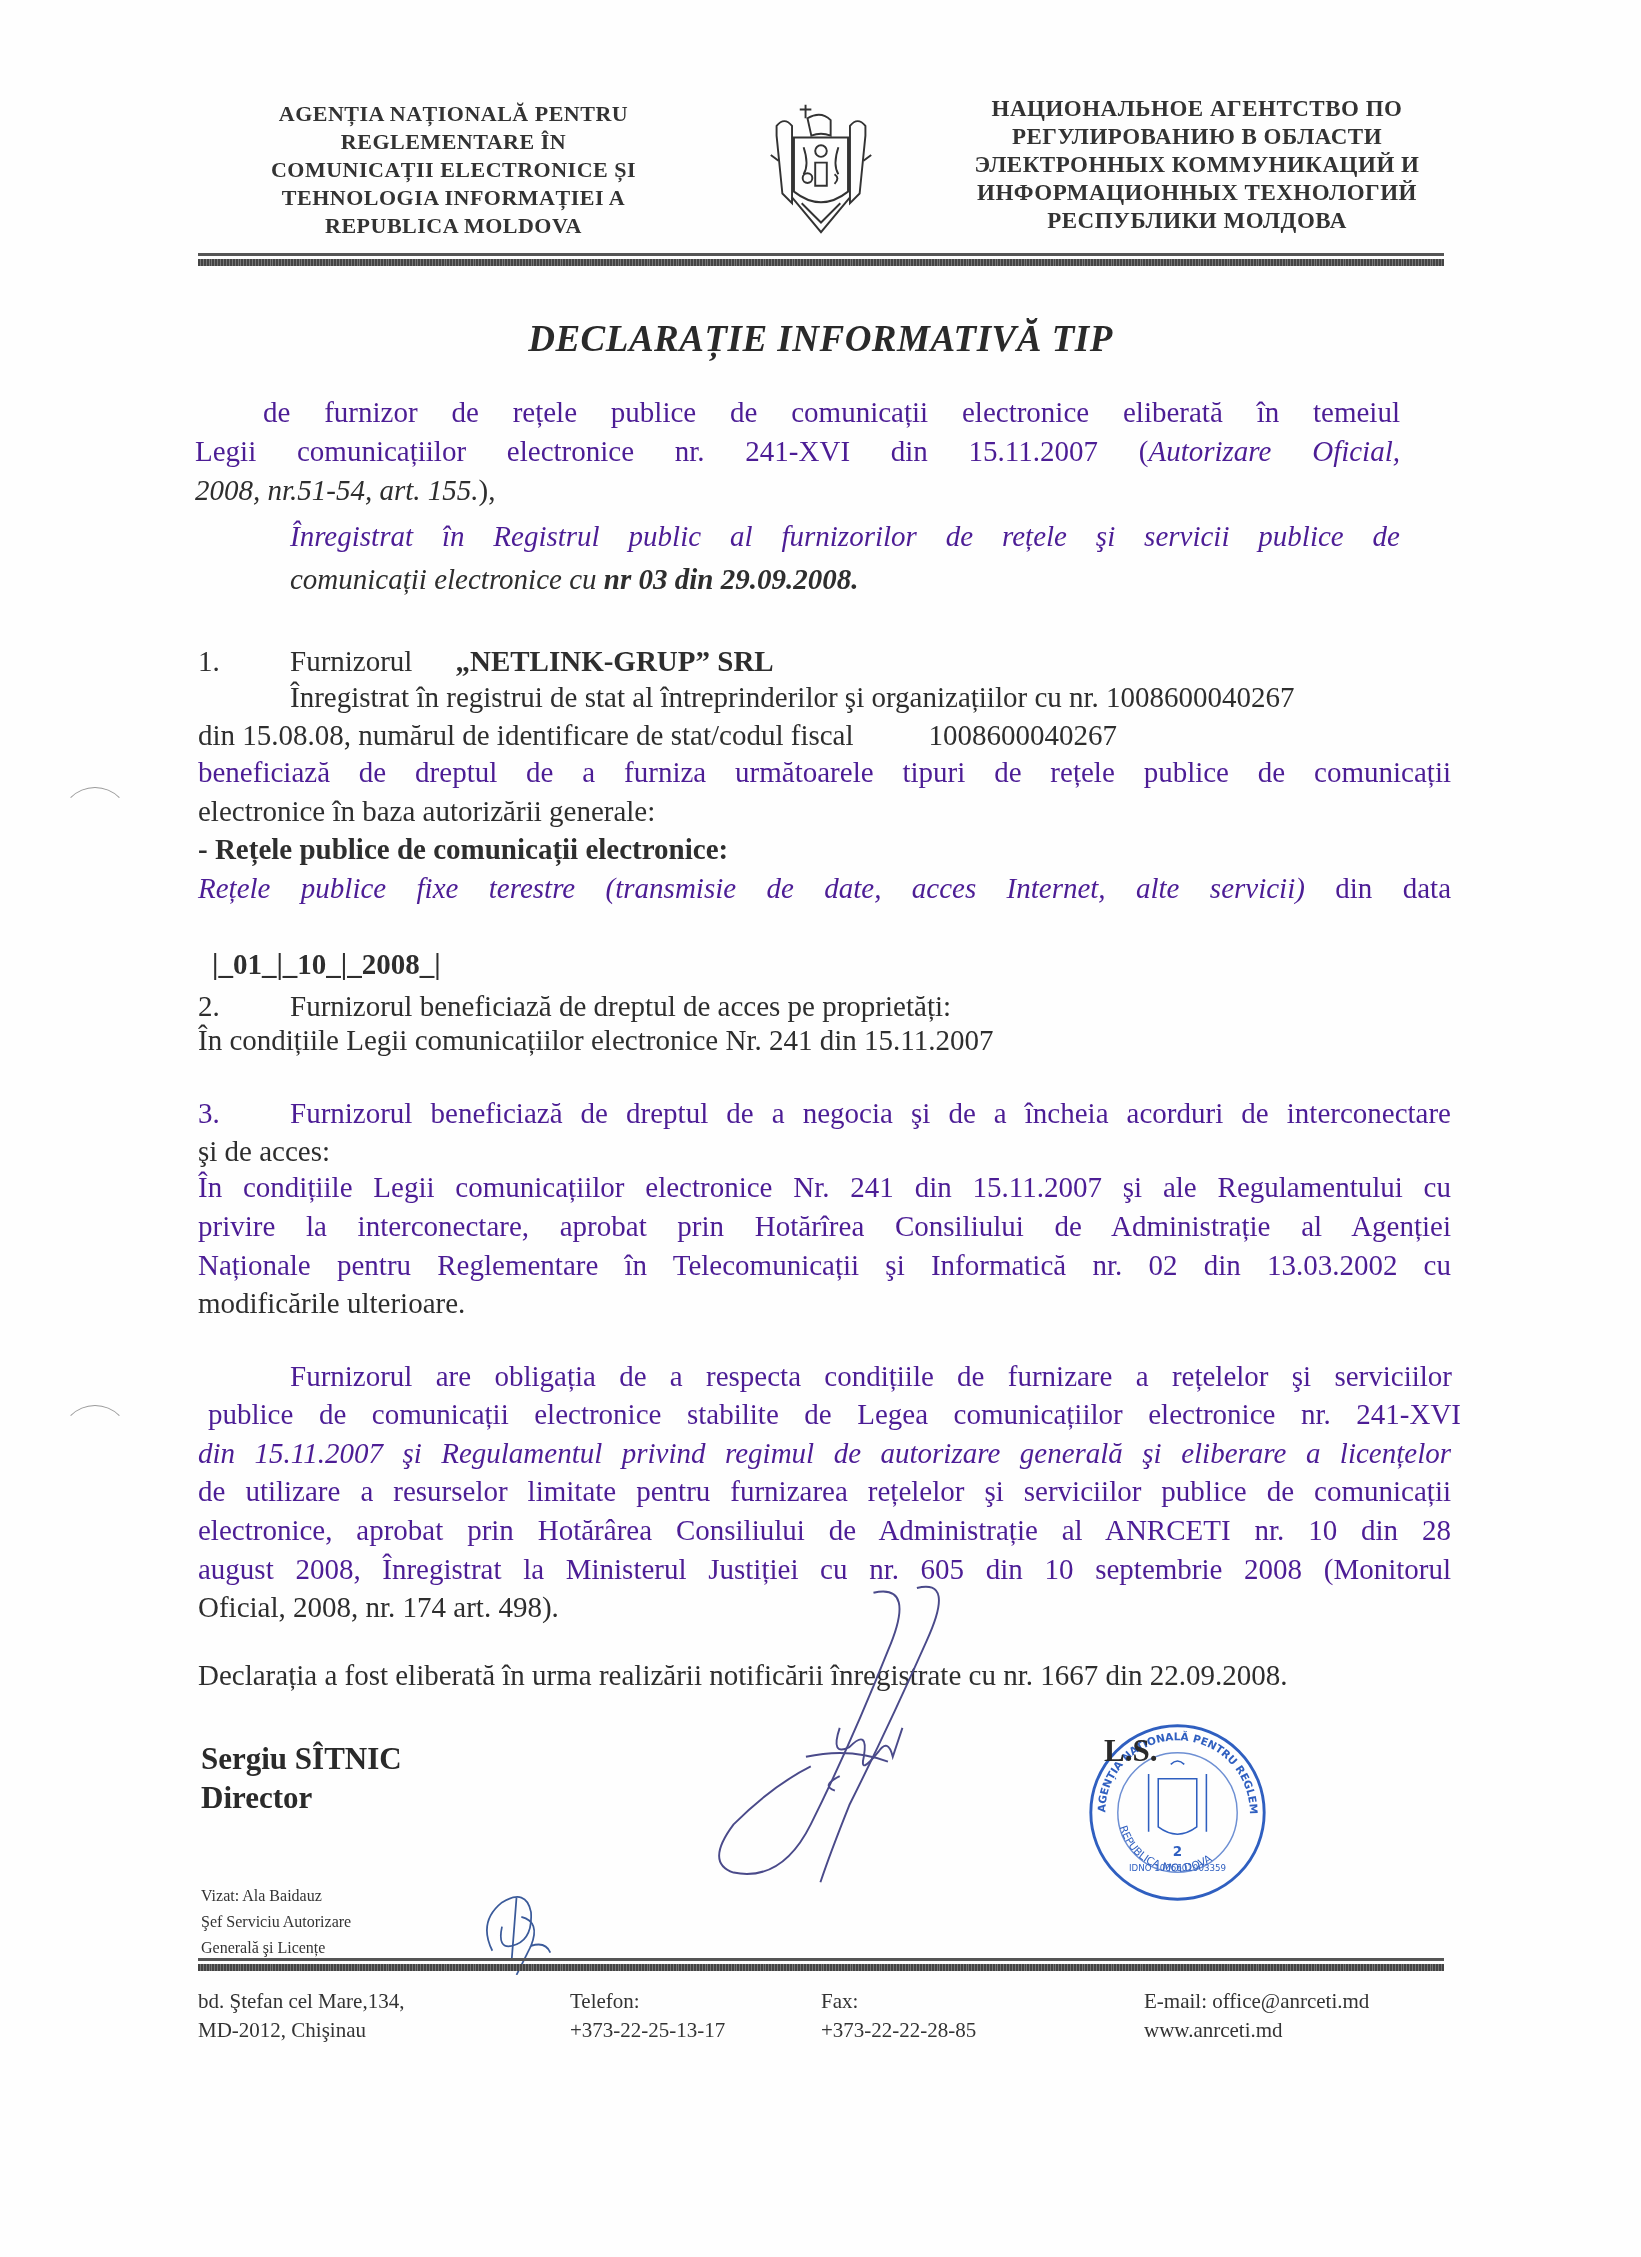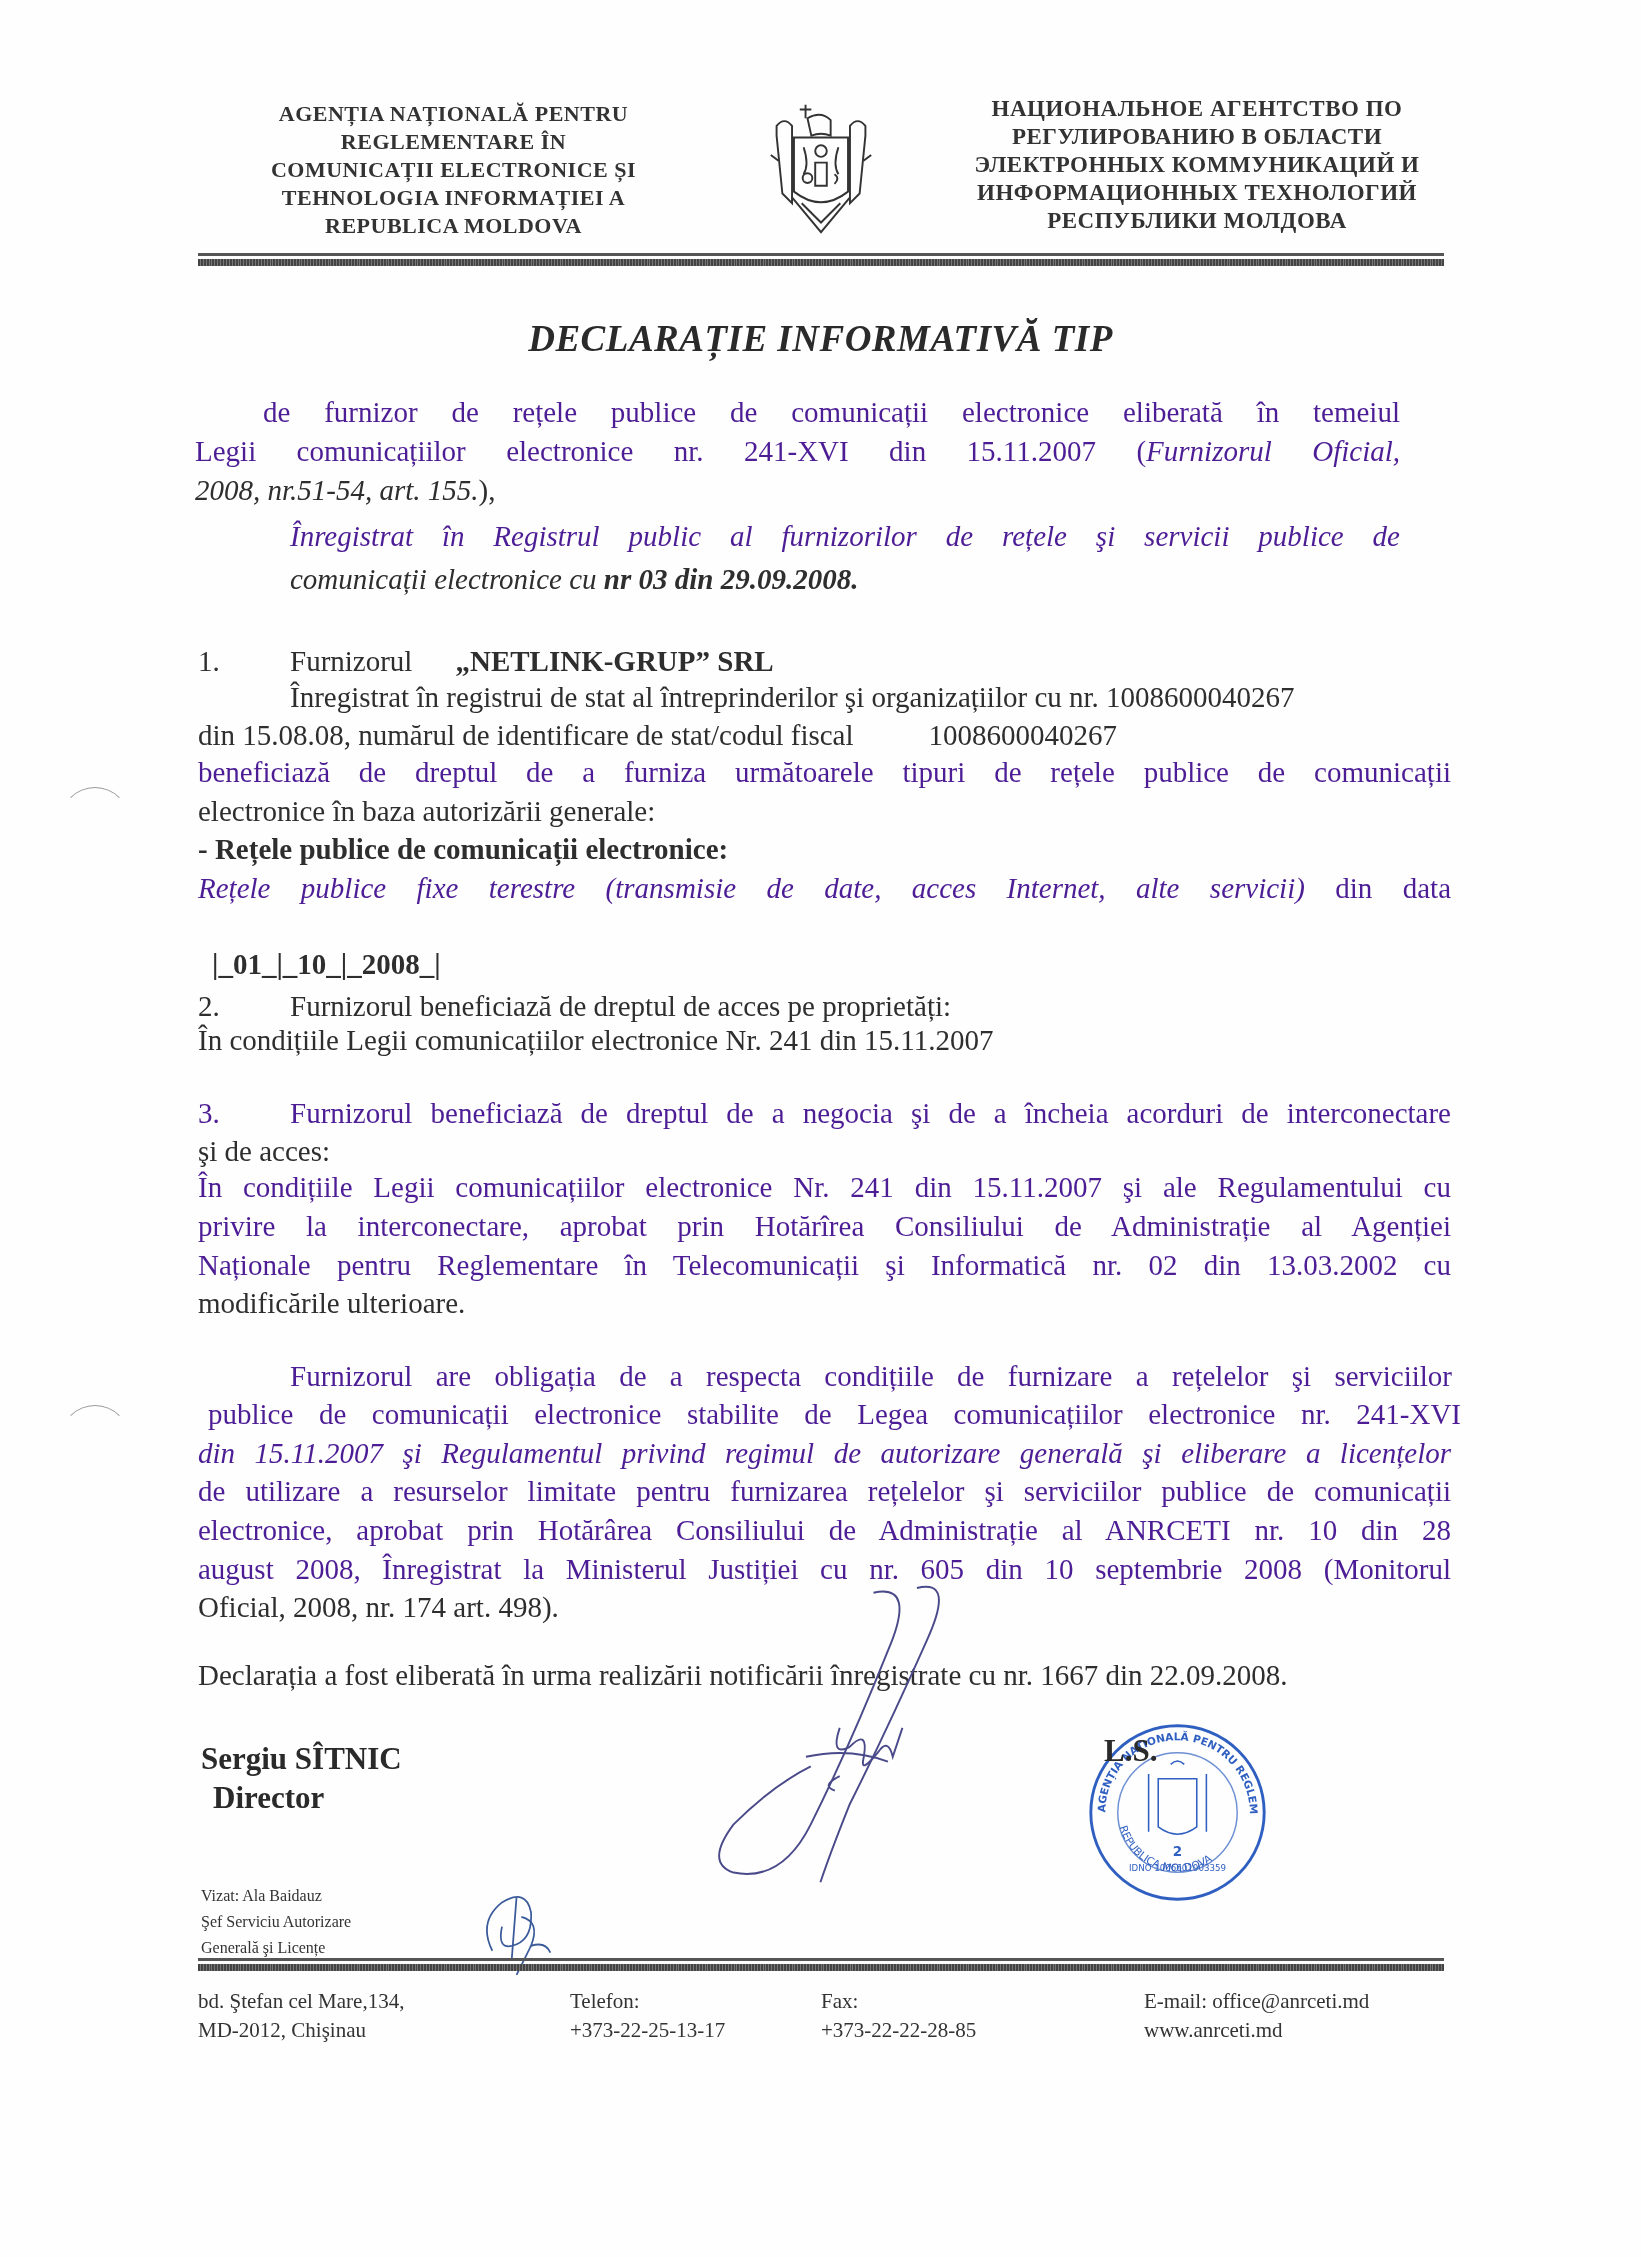--- a/index.html
+++ b/index.html
@@ -170,21 +170,21 @@
 
   <div class="rule rule-top">
     <div class="thin"></div>
       <div class="gap"></div>
       <div class="thick"></div>
   </div>
 
   <div class="title">DECLARAȚIE INFORMATIVĂ TIP</div>
 
   <div class="jline" style="left:263px; top:393px; width:1137px;">de furnizor de rețele publice de comunicații electronice eliberată în temeiul</div>
-  <div class="jline" style="left:195px; top:432px; width:1205px;"><span>Legii comunicațiilor electronice nr. 241-XVI din 15.11.2007 (</span><span class="ital">Furnizorul Oficial,</span></div>
+  <div class="jline" style="left:195px; top:432px; width:1205px;"><span>Legii comunicațiilor electronice nr. 241-XVI din 15.11.2007 (</span><span class="ital">Autorizare Oficial,</span></div>
   <div class="line" style="left:195px; top:471px;"><span class="ital">2008, nr.51-54, art. 155.</span><span>),</span></div>
   <div class="jline ital" style="left:290px; top:517px; width:1110px;">Înregistrat în Registrul public al furnizorilor de rețele şi servicii publice de</div>
   <div class="line ital" style="left:290px; top:560px;"><span>comunicații electronice cu </span><span class="bold">nr 03 din 29.09.2008.</span></div>
 
   <div class="line" style="left:198px; top:642px;">
     <span class="num">1.</span><span>Furnizorul</span><span style="display:inline-block;width:43px;"></span><span class="bold">„NETLINK-GRUP” SRL</span>
   </div>
   <div class="line" style="left:290px; top:678px;">Înregistrat în registrui de stat al întreprinderilor şi organizațiilor cu nr. 1008600040267</div>
   <div class="line" style="left:198px; top:716px;"><span>din 15.08.08, numărul  de identificare de stat/codul fiscal</span><span style="display:inline-block;width:75px;"></span><span>1008600040267</span></div>
   <div class="jline" style="left:198px; top:753px; width:1253px;">beneficiază de dreptul de a furniza următoarele tipuri de rețele publice de comunicații</div>
@@ -207,21 +207,21 @@
   <div class="jline" style="left:208px; top:1395px; width:1253px;">publice de comunicații electronice stabilite de Legea comunicațiilor electronice nr. 241-XVI</div>
   <div class="jline" style="left:198px; top:1434px; width:1253px;font-style:italic;">din 15.11.2007 şi Regulamentul privind regimul de autorizare generală şi eliberare a licențelor</div>
   <div class="jline" style="left:198px; top:1472px; width:1253px;">de utilizare a resurselor limitate pentru furnizarea rețelelor şi serviciilor publice de comunicații</div>
   <div class="jline" style="left:198px; top:1511px; width:1253px;">electronice, aprobat prin Hotărârea Consiliului de Administrație al ANRCETI nr. 10 din 28</div>
   <div class="jline" style="left:198px; top:1550px; width:1253px;">august 2008, Înregistrat la Ministerul Justiției cu nr. 605 din 10 septembrie 2008  (Monitorul</div>
   <div class="line" style="left:198px; top:1588px;">Oficial, 2008, nr. 174 art. 498).</div>
 
   <div class="line" style="left:198px; top:1656px;">Declarația a fost eliberată în urma realizării notificării înregistrate cu nr. 1667 din 22.09.2008.</div>
 
   <div class="sign-name" style="top:1738px;">Sergiu SÎTNIC</div>
-  <div class="sign-name" style="top:1777px;margin-left:12px;">Director</div>
+  <div class="sign-name" style="top:1777px;">Director</div>
 
   <svg class="signature" viewBox="0 0 340 320">
     <g fill="none" stroke="#4a4a8a" stroke-width="2">
       <path d="M185 10 Q230 0 200 70 Q160 170 120 250 Q90 310 40 300 Q10 290 40 250 Q80 210 120 190"></path>
       <path d="M230 5 Q270 -5 240 60 Q200 150 160 230 Q140 280 130 310"></path>
       <path d="M150 150 Q140 180 160 170 Q180 150 175 180 Q170 200 190 175 Q200 160 205 180 L215 150"></path>
       <path d="M150 200 Q130 210 145 215"></path>
       <path d="M115 180 Q160 170 200 185"></path>
     </g>
   </svg>

